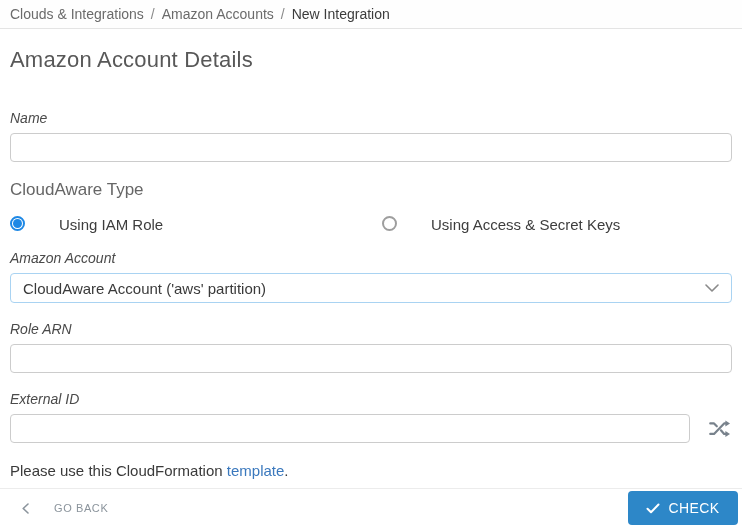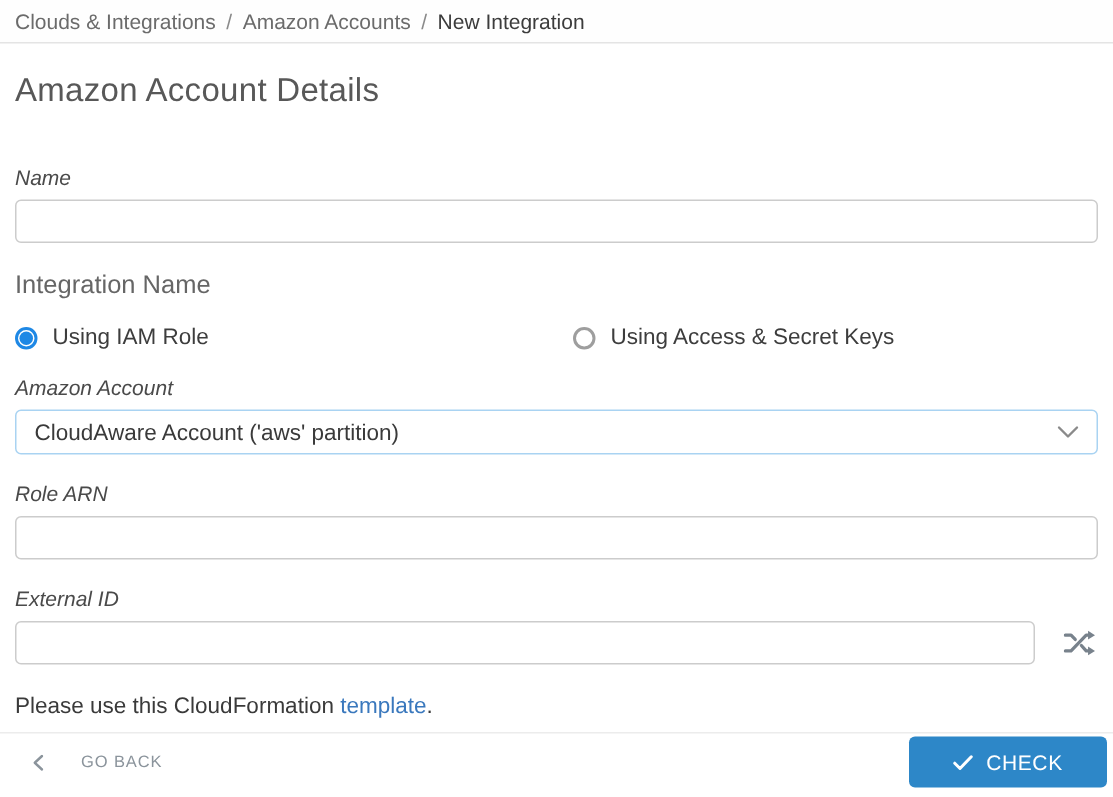--- a/index.html
+++ b/index.html
@@ -64,22 +64,23 @@
     color: #666666;
   }
 
   .radio-row {
     margin-top: 16px;
     display: flex;
     align-items: center;
   }
   .radio-option {
     display: flex;
-    align-items: flex-end;
-    cursor: pointer;
+    align-items: flex-start;
+    cursor: pointer;
+    gap: 24px;
   }
   .radio-option.first { width: 372px; }
   .radio-circle {
     width: 15px; height: 15px;
     border-radius: 50%;
     border: 2px solid #9e9e9e;
     background: #ffffff;
     display: flex;
     align-items: center;
     justify-content: center;
@@ -160,21 +161,21 @@
     gap: 25px;
     background: none;
     border: none;
     cursor: pointer;
     font-family: "Liberation Sans", sans-serif;
     font-size: 11px;
     letter-spacing: 0.6px;
     color: #8b949c;
   }
   .check-btn {
-    width: 132px;
+    width: 110px;
     height: 34px;
     background: #2d87c8;
     border: none;
     border-radius: 4px;
     color: #ffffff;
     font-family: "Liberation Sans", sans-serif;
     font-size: 14px;
     letter-spacing: 0.4px;
     display: flex;
     align-items: center;
@@ -193,21 +194,21 @@
   <span class="sep">/</span>
   <span class="crumb current">New Integration</span>
 </div>
 
 <div class="content">
   <h1 class="page-title">Amazon Account Details</h1>
 
   <div class="field-label lbl-name">Name</div>
   <input class="text-input" type="text" value="" style="">
 
-  <div class="section-heading">Integration Name</div>
+  <div class="section-heading">CloudAware Type</div>
 
   <div class="radio-row">
     <div class="radio-option first">
       <span class="radio-circle checked">
           <span class="dot"></span>
         </span>
       <span class="radio-label">Using IAM Role</span>
     </div>
     <div class="radio-option">
       <span class="radio-circle"></span>

